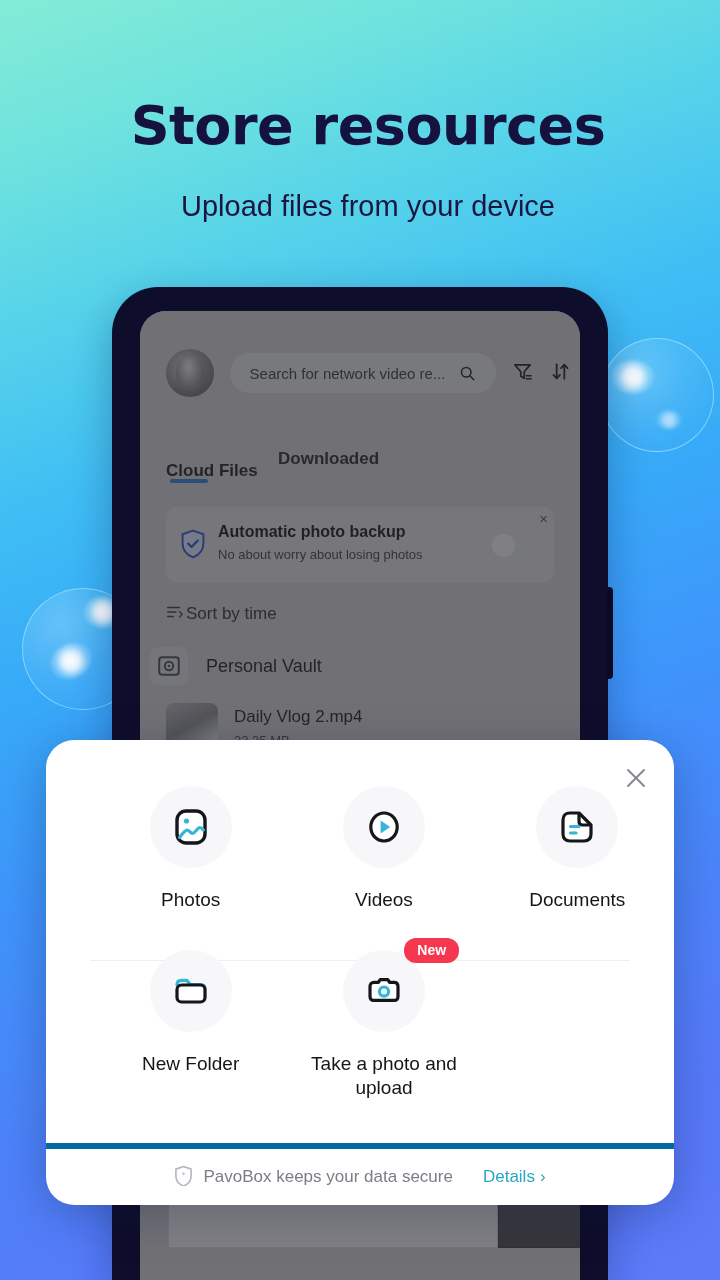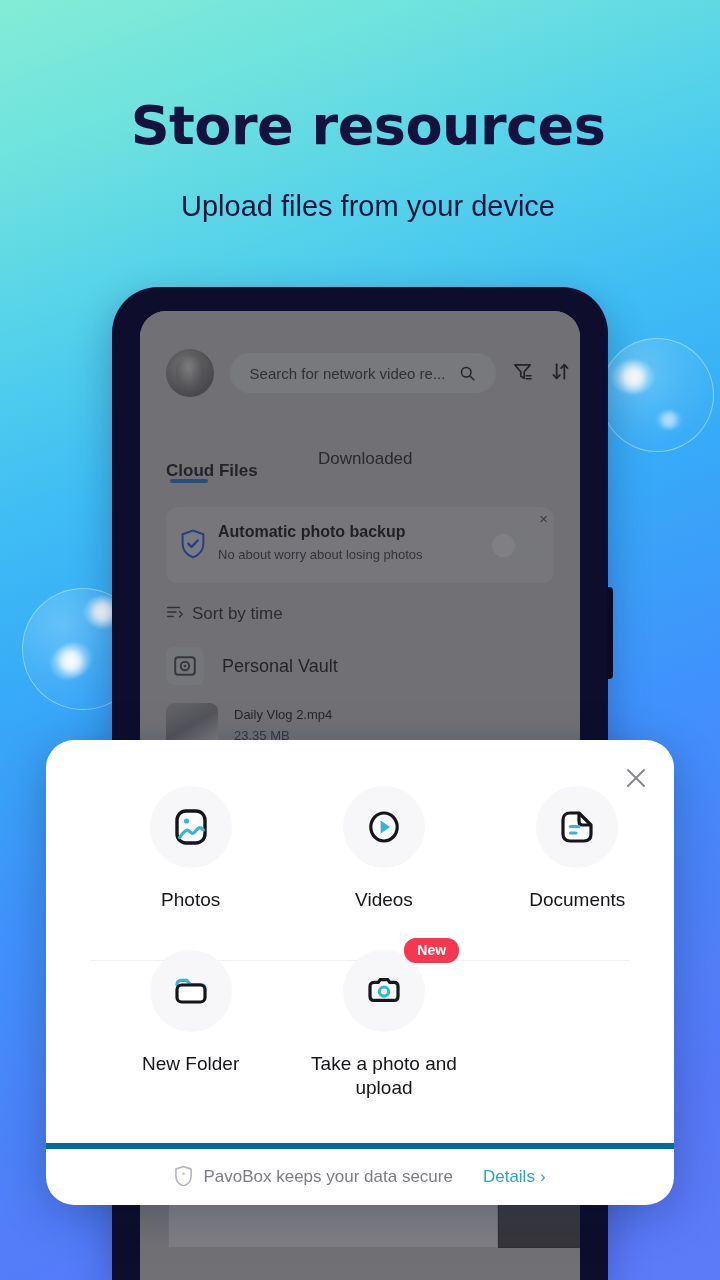--- a/index.html
+++ b/index.html
@@ -148,21 +148,21 @@
 
   
   #app-tabs {
     position: absolute; left: 0; top: 138px; width: 440px; height: 44px;
   }
   .tab {
     position: absolute; top: 0;
     font-size: 17px; color: #1d1d20;
   }
   #tab-cloud-files { left: 26px; font-weight: 700; margin-top: 12px; }
-  #tab-downloaded  { left: 138px; font-weight: 400; color: #2b2b2f; margin-left: 40px; }
+  #tab-downloaded  { left: 138px; font-weight: 700; color: #2b2b2f; }
   #tab-underline {
     position: absolute; left: 30px; top: 30px;
     width: 38px; height: 4px; border-radius: 2px;
     background: #2f7de0;
   }
 
   
   #backup-banner {
     position: absolute; left: 26px; top: 196px;
     width: 388px; height: 76px;
@@ -187,45 +187,45 @@
     content: ""; position: absolute; left: 2px; top: 2px;
     width: 23px; height: 23px; border-radius: 50%;
     background: #f2f2f4;
   }
   #backup-close { position: absolute; right: 6px; top: 4px;
     font-size: 15px; color: #56565c; line-height: 1; }
 
   
   #sort-row {
     position: absolute; left: 26px; top: 292px;
-    display: flex; align-items: center; gap: 8px;
+    display: flex; align-items: center; gap: 2px;
   }
   #sort-row-label { font-size: 17px; color: #303036; }
 
   
   #vault-row {
-    position: absolute; left: 26px; top: 336px;
+    position: absolute; left: 10px; top: 336px;
     display: flex; align-items: center; gap: 18px;
   }
   #vault-thumb {
     width: 38px; height: 38px; border-radius: 8px;
     background: rgba(255,255,255,0.22);
     display: flex; align-items: center; justify-content: center;
   }
   #vault-label { font-size: 18px; color: #1c1c20; }
 
   #file-row {
     position: absolute; left: 26px; top: 392px;
     display: flex; align-items: flex-start; gap: 16px;
   }
   #file-thumb {
     width: 52px; height: 52px; border-radius: 8px;
     background: linear-gradient(150deg,#b6b7b9 0%, #8d8e92 45%, #e4e5e7 80%, #9a9b9f 100%);
   }
-  #file-name { font-size: 13px; color: #1e1e22; margin-top: 4px; }
+  #file-name { font-size: 17px; color: #1e1e22; margin-top: 4px; }
   #file-size { font-size: 13px; color: #4a4a50; margin-top: 6px; }
 
   
   #bottom-bar {
     position: absolute; left: 28px; bottom: 32px;
     width: 440px; height: 56px;
     display: flex;
     z-index: 2;
   }
   #bottom-input {

